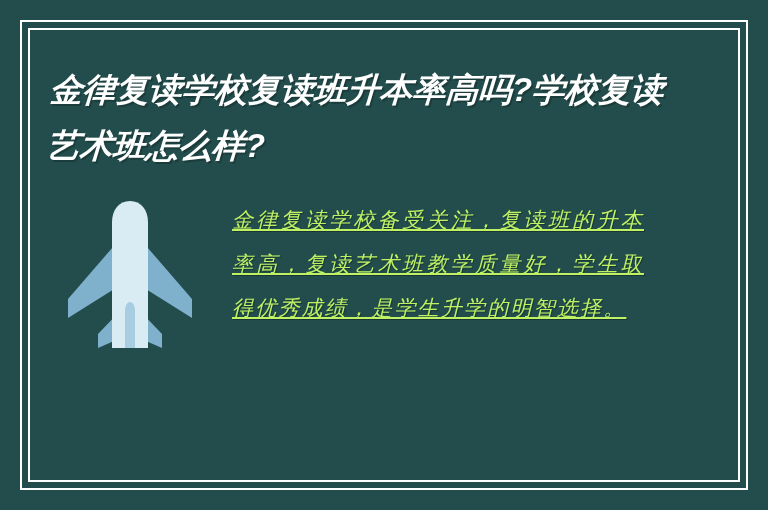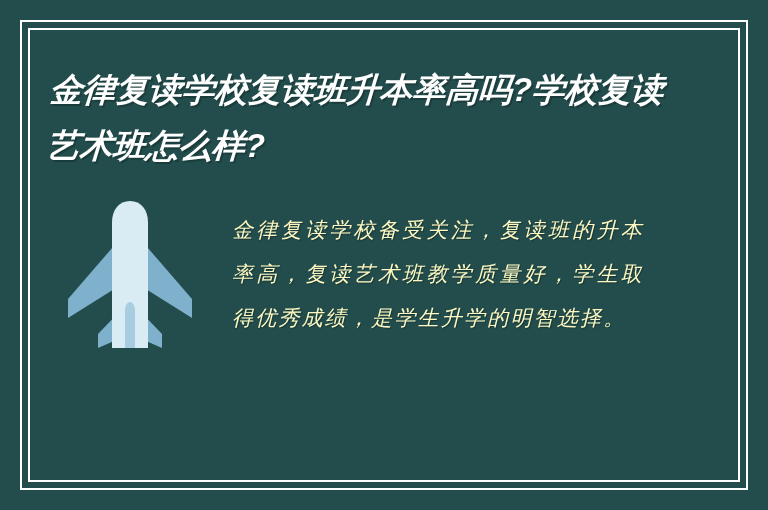--- a/index.html
+++ b/index.html
@@ -77,31 +77,32 @@
   .plane-wrap svg {
     display: block;
     width: 136px;
     height: 150px;
   }
 
   
   .body-text {
     position: absolute;
     left: 232px;
-    top: 208px;
+    top: 198px;
     width: 412px;
-    color: #fef9c3;
+    color: #bef264;
     font-family: "Liberation Serif", serif;
     font-size: 21px;
     line-height: 44px;
     letter-spacing: 2.2px;
     font-style: italic;
     text-shadow: 1px 1px 1px rgba(0, 0, 0, 0.30);
     text-align: justify;
     word-break: break-all;
+    text-decoration: underline;
   }
 </style>
 </head>
 <body>
 
 <div id="poster">
 
   <div class="frame-outer"></div>
   <div class="frame-inner"></div>
 

